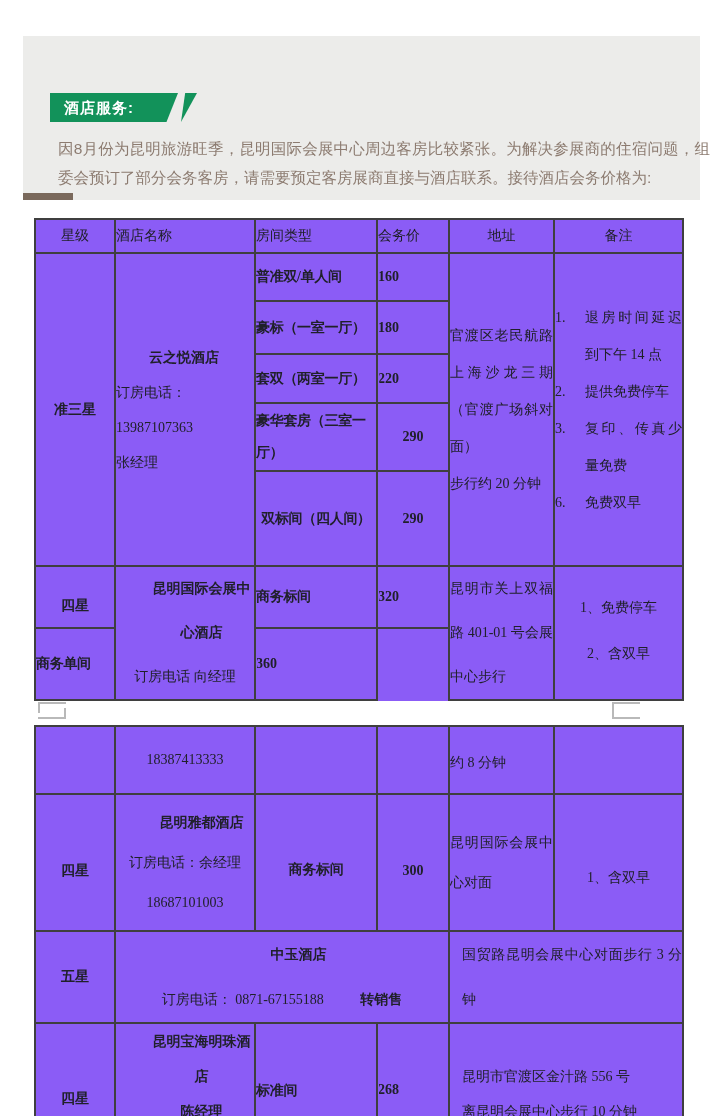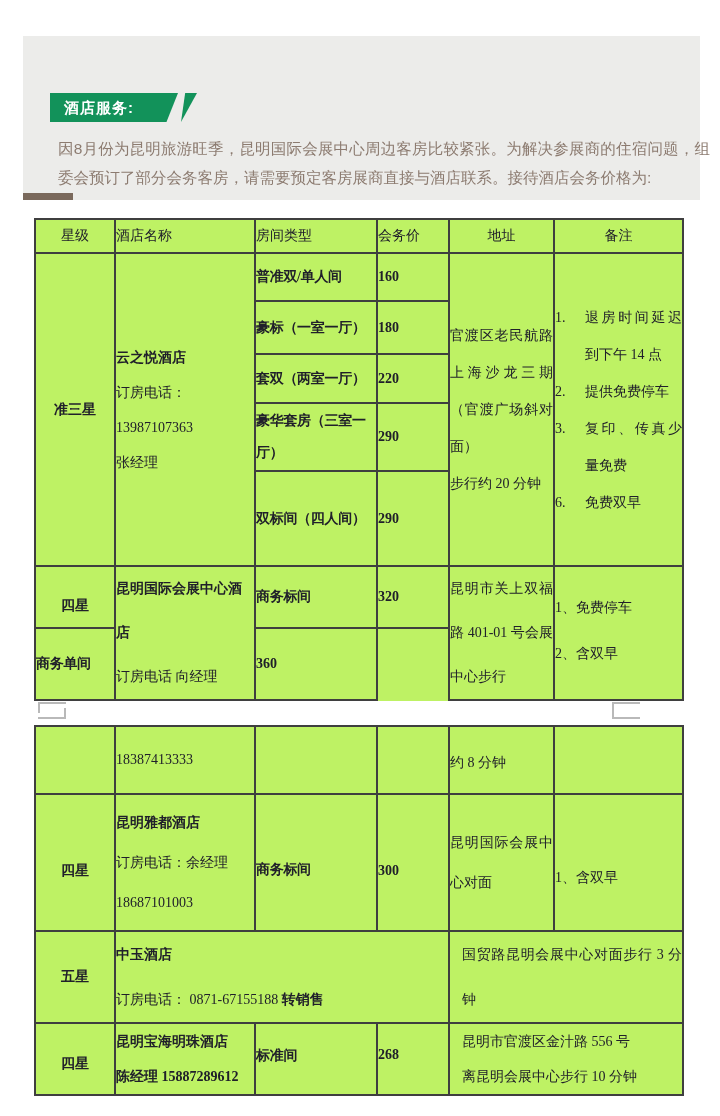--- a/index.html
+++ b/index.html
@@ -15,32 +15,32 @@
       font-weight:bold;font-size:15px;line-height:29px;padding-left:14px;letter-spacing:1px;}
   .badge-tip{height:29px;width:16px;margin-left:3px;background:#12925a;
       clip-path:polygon(26% 0,100% 0,0 100%);}
   .intro-text{position:absolute;left:35px;top:98px;width:652px;
       font-family:"Liberation Sans","DejaVu Sans",sans-serif;
       font-size:15.5px;line-height:29px;color:#8c7b70;text-align:justify;}
   .divider{position:absolute;left:23px;top:193px;width:50px;height:7px;background:#7a695c;}
 
   
   table.tbl{position:absolute;left:34px;border-collapse:collapse;table-layout:fixed;
-      width:648px;font-size:14px;color:#20202a;background:#bef264;}
+      width:648px;font-size:14px;color:#20202a;background:#8b5cf6;}
   .tbl td{border:2px solid #3f3f3f;padding:0;vertical-align:middle;overflow:hidden;}
   #t1{top:218px;} #t2{top:725px;}
   .c{text-align:center;}
-  .b{font-weight:bold;}
-  .vtop{vertical-align:top;}
+  .b{font-weight:bold;margin-left:33px;}
+  .vtop{vertical-align:top;text-align:center;}
   .vbot{vertical-align:bottom;}
   .hdr td{font-weight:normal;}
   .pl10{padding-left:10px;} .pl8{padding-left:8px;} .pl6{padding-left:6px;}
   .namecell{padding:6px 8px;}
   .room{padding:2px 6px;font-weight:bold;line-height:32px;letter-spacing:-0.3px;}
-  .price{padding:2px 8px;font-weight:bold;}
+  .price{padding:2px 8px;font-weight:bold;border-radius:24px;}
   .addr{padding:6px 6px;text-align:justify;white-space:pre-line;}
   .rem{padding:8px 6px 6px 10px;}
   .lh35{line-height:35px;} .lh37{line-height:37px;} .lh40{line-height:40px;}
   .lh44{line-height:44px;} .lh45{line-height:45px;}
   .pt8{padding-top:8px;} .pt10{padding-top:10px;} .pb10{padding-bottom:10px;} .pb12{padding-bottom:12px;}
   .ritem{display:flex;line-height:37px;}
   .rnum{width:30px;flex:none;}
   .rtxt{flex:1;text-align:justify;}
   .rem2 div{margin-bottom:18px;}
 

